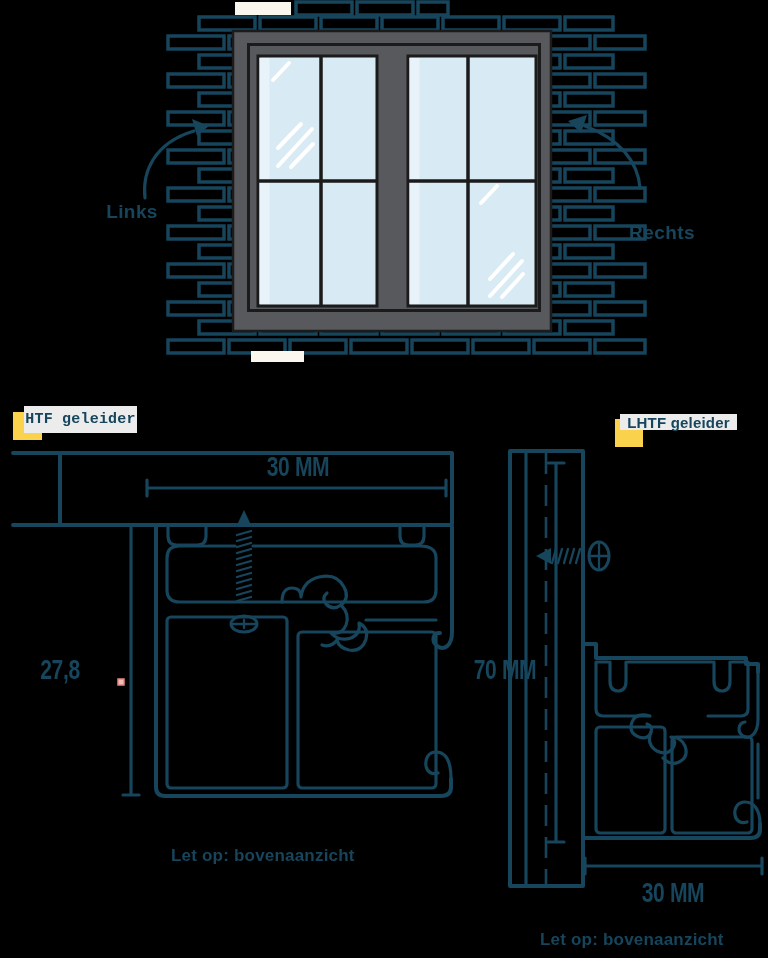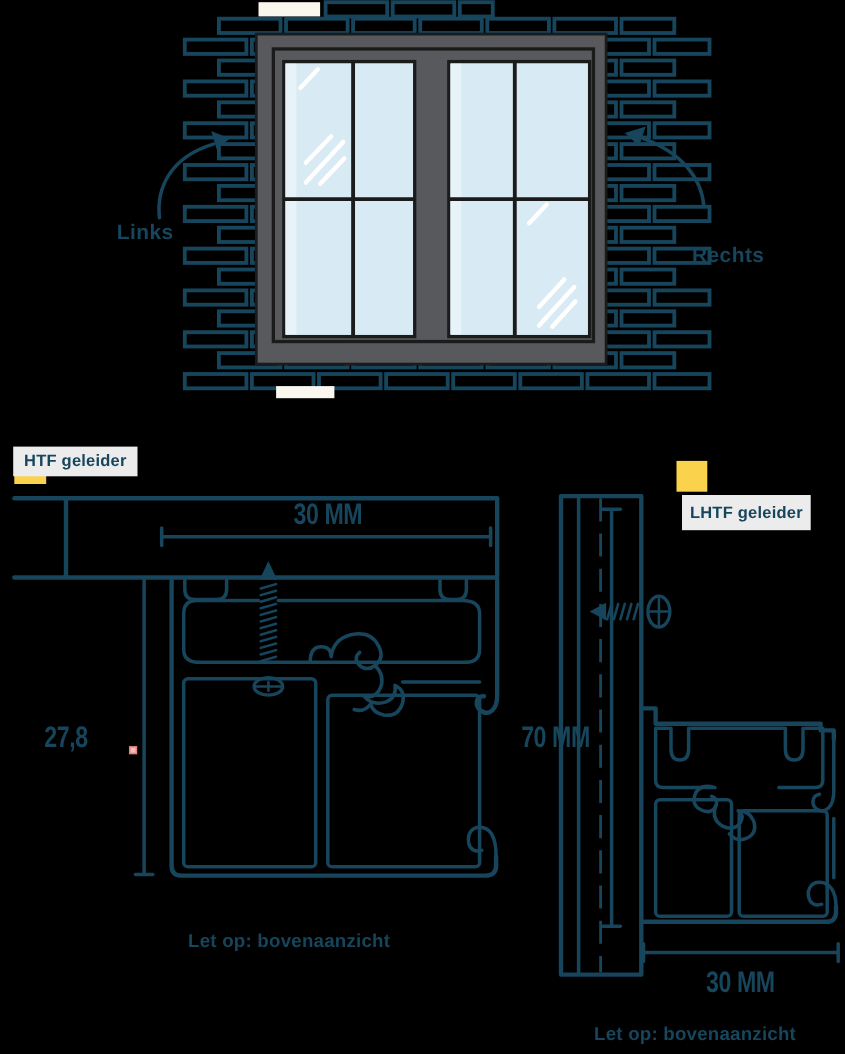--- a/index.html
+++ b/index.html
@@ -308,24 +308,24 @@
       <g>
         <path class="ln3" d="M585,866 H762 M585,858 V874 M762,858 V874"></path>
       </g>
     </g>
   </svg>
 
   <div class="txt dir-label" style="left:100px;top:201px;width:64px;">Links</div>
   <div class="txt dir-label" style="left:620px;top:194px;width:84px;margin-top:28px;">Rechts</div>
 
   <div class="tag-yellow" style="left:13px;top:412px;width:29px;height:28px;"></div>
-  <div class="tag-box" style="left:12px;top:406px;width:113px;height:27px;">HTF geleider</div>
+  <div class="tag-box" style="left:24px;top:406px;width:113px;height:27px;font-family:Liberation Mono, monospace;">HTF geleider</div>
 
   <div class="tag-yellow" style="left:615px;top:419px;width:28px;height:28px;"></div>
-  <div class="tag-box" style="left:620px;top:414px;width:117px;height:32px;margin-top:36px;">LHTF geleider</div>
+  <div class="tag-box" style="left:620px;top:414px;width:117px;height:16px;">LHTF geleider</div>
 
   <div class="txt dim" style="left:238px;top:452px;width:120px;">30 MM</div>
   <div class="txt dim" style="left:0px;top:655px;width:120px;">27,8</div>
   <div class="txt dim" style="left:445px;top:655px;width:120px;">70 MM</div>
   <div class="txt dim" style="left:613px;top:878px;width:120px;">30 MM</div>
 
   <div class="txt note" style="left:171px;top:846px;width:220px;">Let op: bovenaanzicht</div>
   <div class="txt note" style="left:540px;top:930px;width:220px;">Let op: bovenaanzicht</div>
 </div>
 

